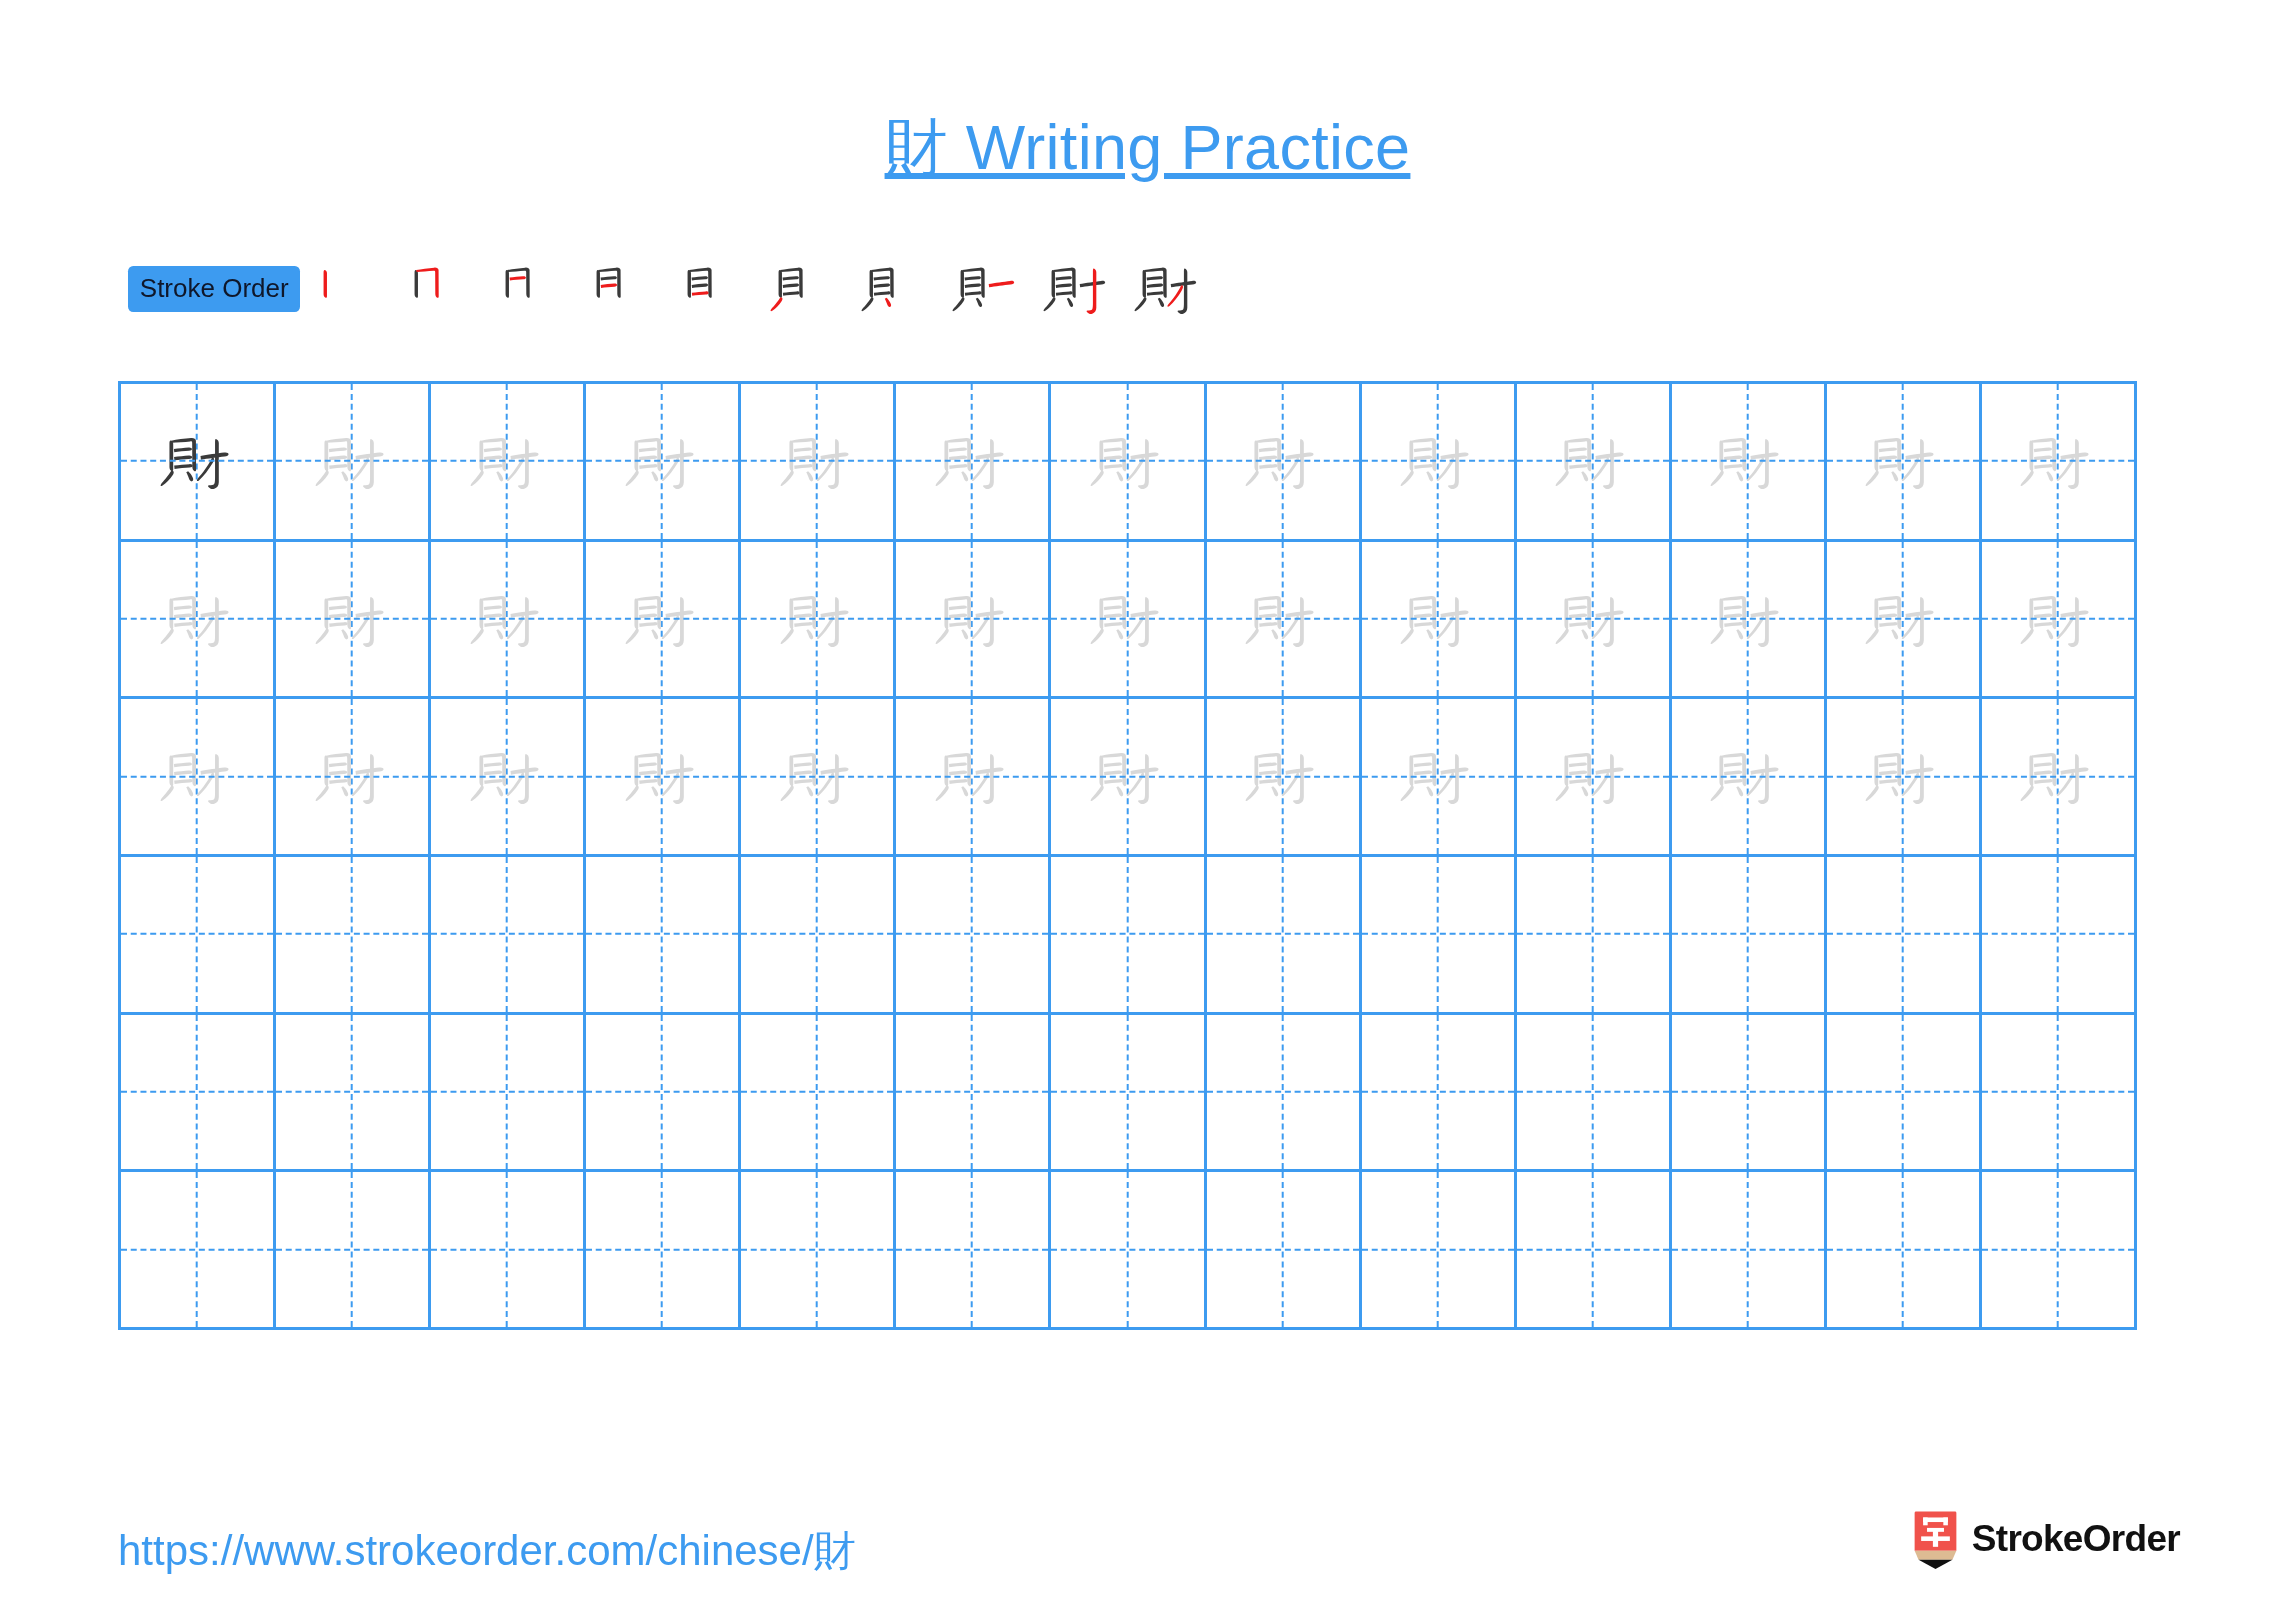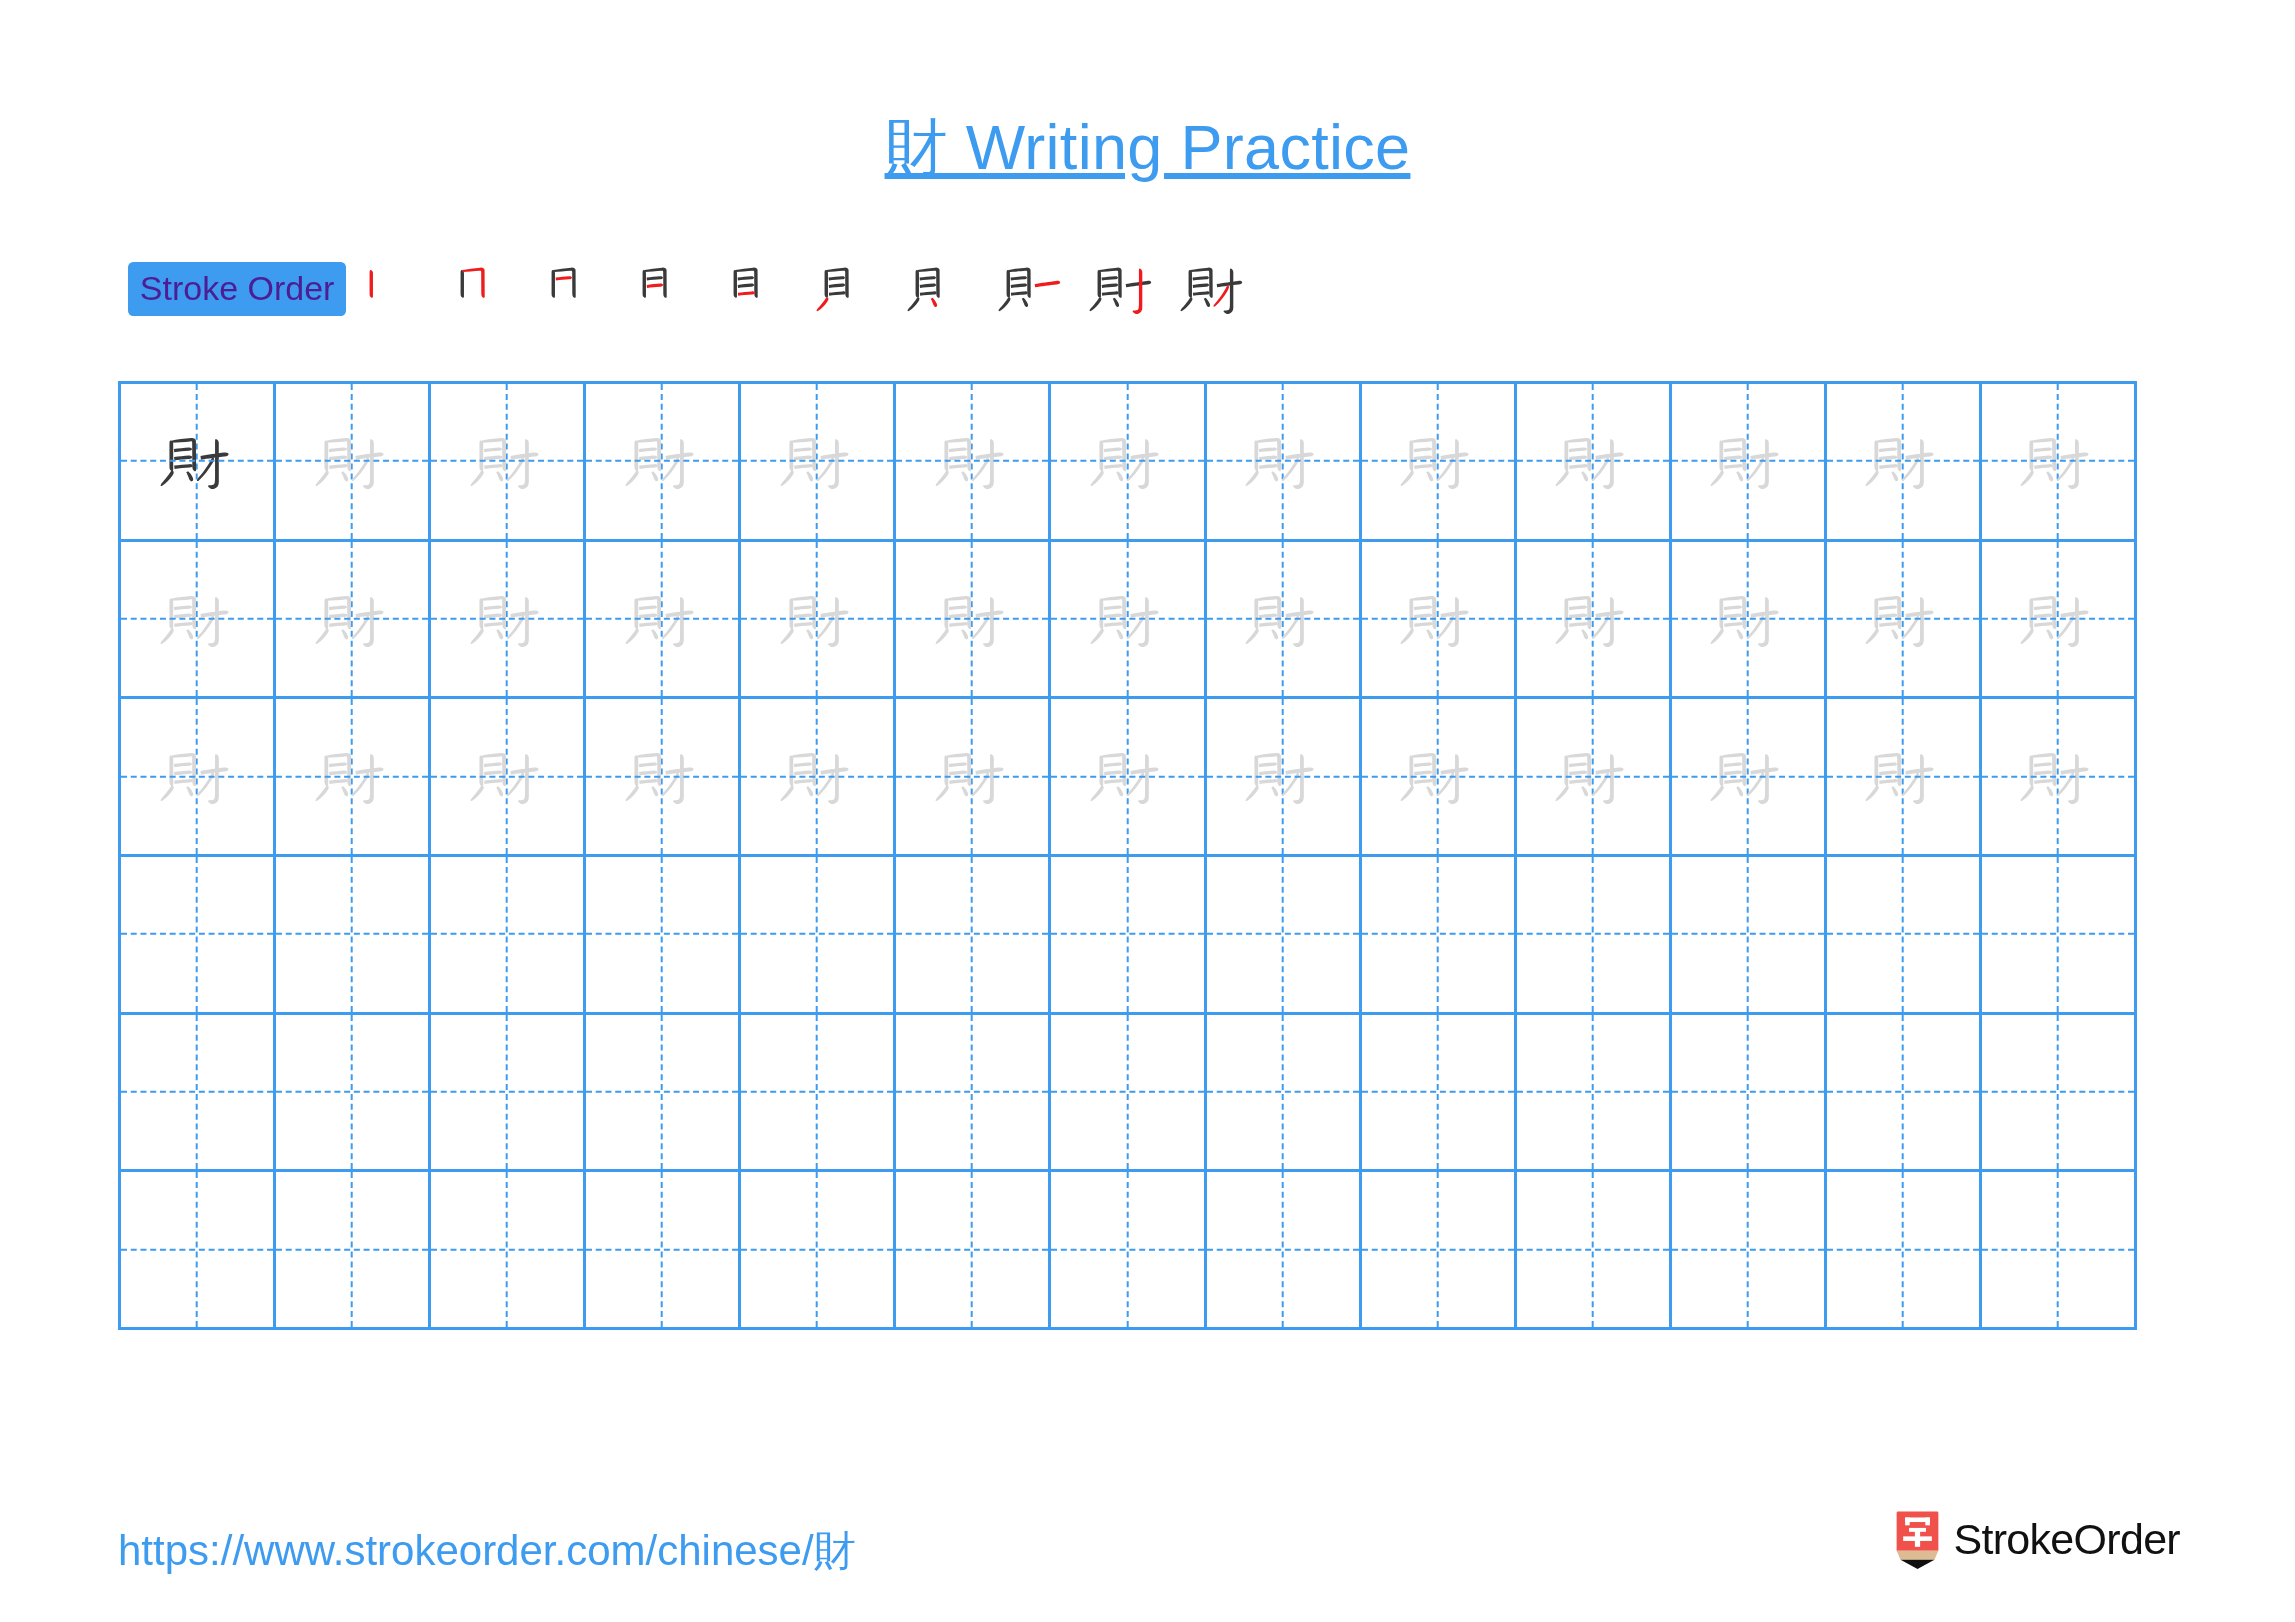--- a/index.html
+++ b/index.html
@@ -34,22 +34,22 @@
   #stroke-order-row {
     position: absolute;
     top: 253px;
     left: 128px;
     display: flex;
     align-items: center;
     height: 72px;
   }
   #stroke-order-badge {
     background: #3D9BF0;
-    color: #4c1d95;
-    font-size: 34px;
+    color: #0f172a;
+    font-size: 26px;
     font-weight: 400;
     line-height: 1;
     padding: 9.2px 11.8px 11.8px 11.8px;
     border-radius: 5.2px;
     white-space: nowrap;
     margin-right: 3px;
   }
   .stroke-step {
     width: 91px;
     height: 72px;
@@ -149,22 +149,22 @@
     height: 60px;
   }
   #brand-mark {
     width: 47px;
     height: 60px;
     position: relative;
     margin-right: 13px;
     flex: 0 0 auto;
   }
   #brand-name {
-    font-size: 43px;
-    font-weight: normal;
+    font-size: 37px;
+    font-weight: bold;
     color: #111111;
     letter-spacing: -0.7px;
     white-space: nowrap;
   }
 </style>
 </head>
 <body>
 
 <div id="page-title">財 Writing Practice</div>
 

